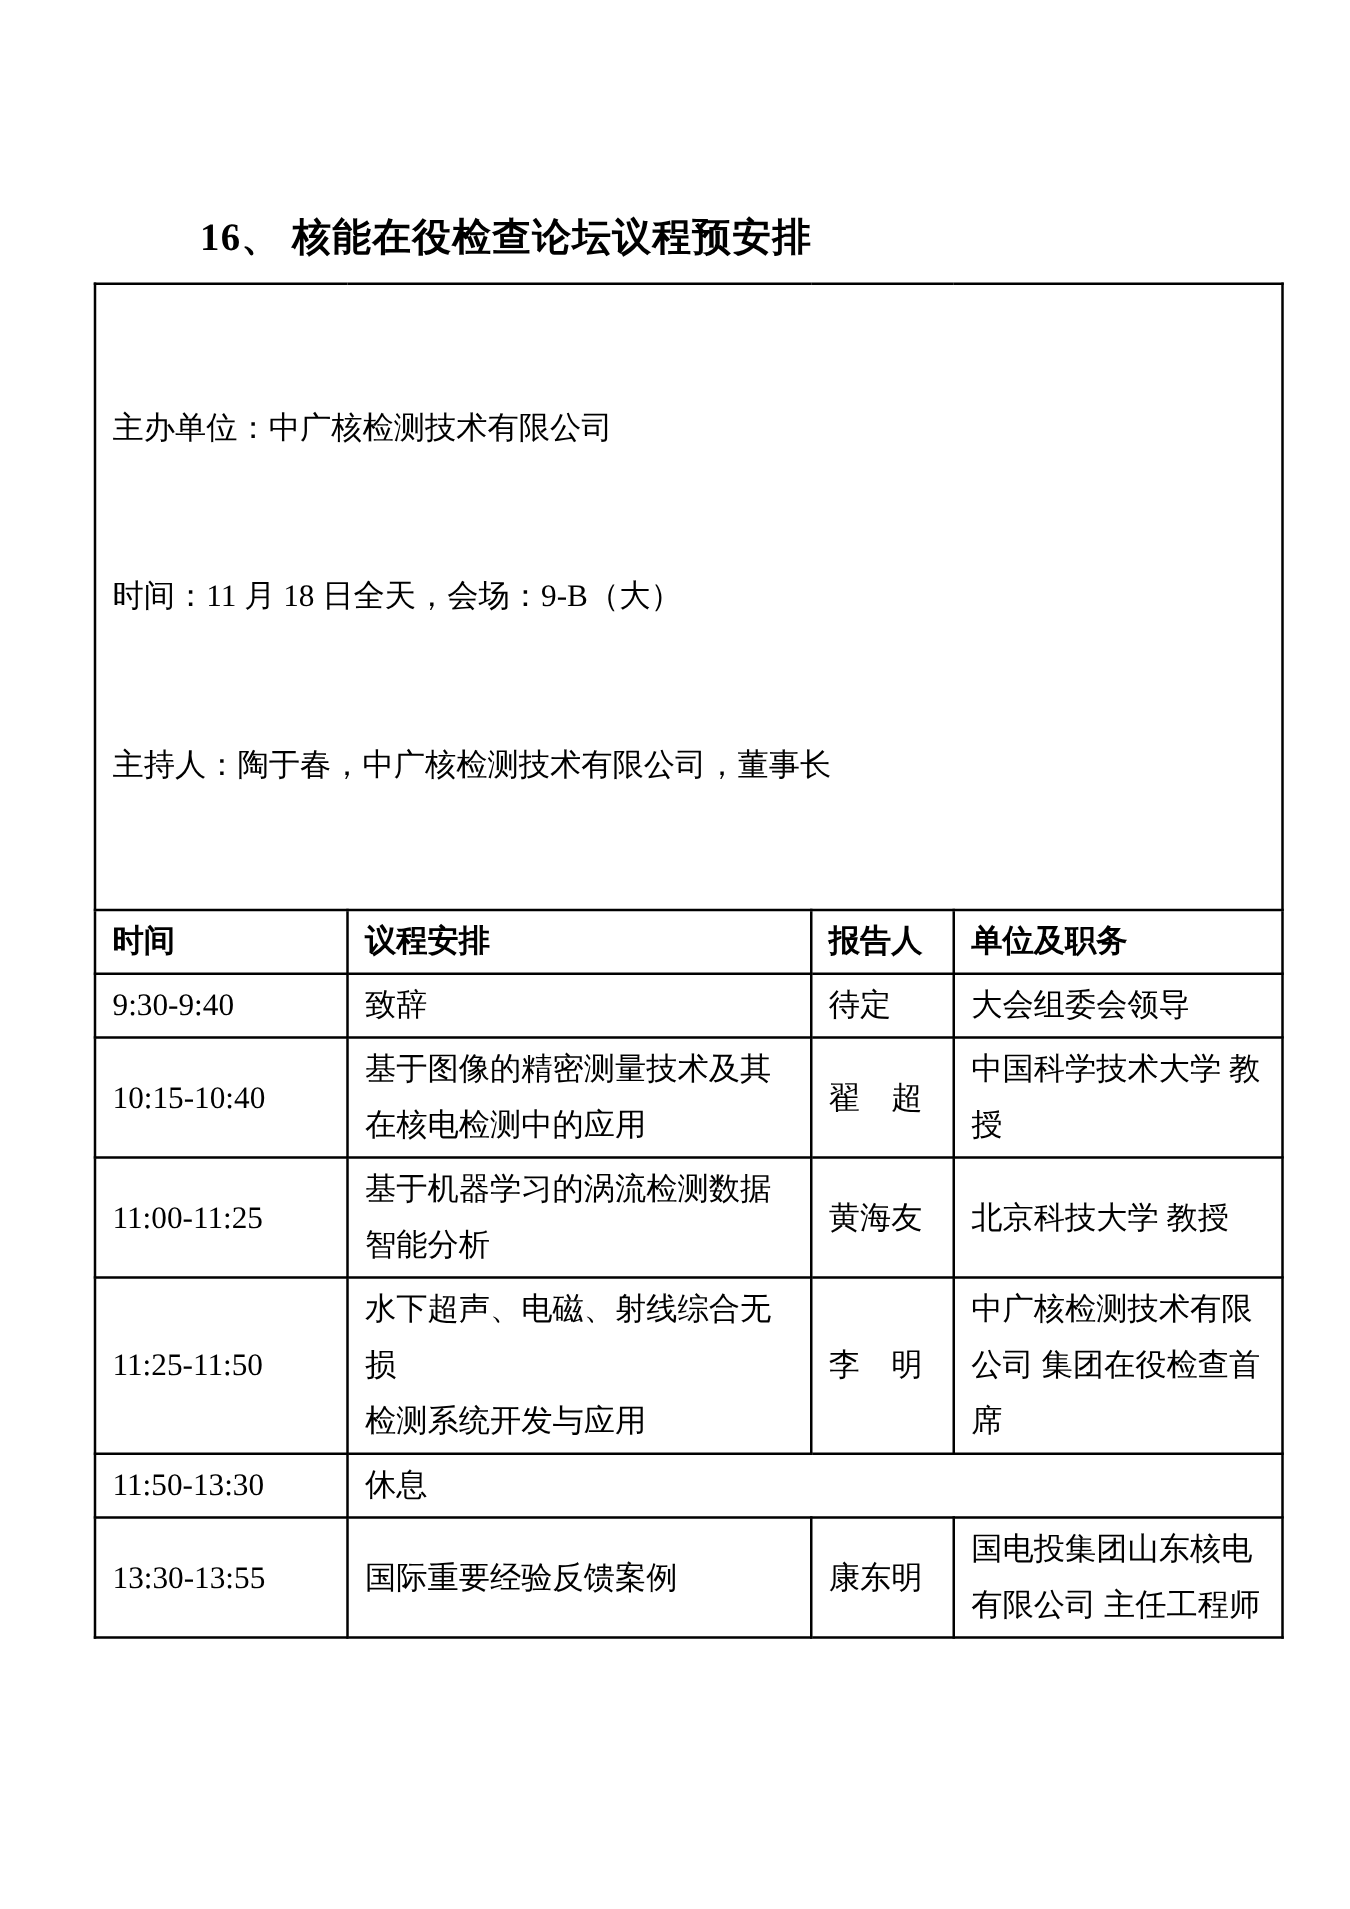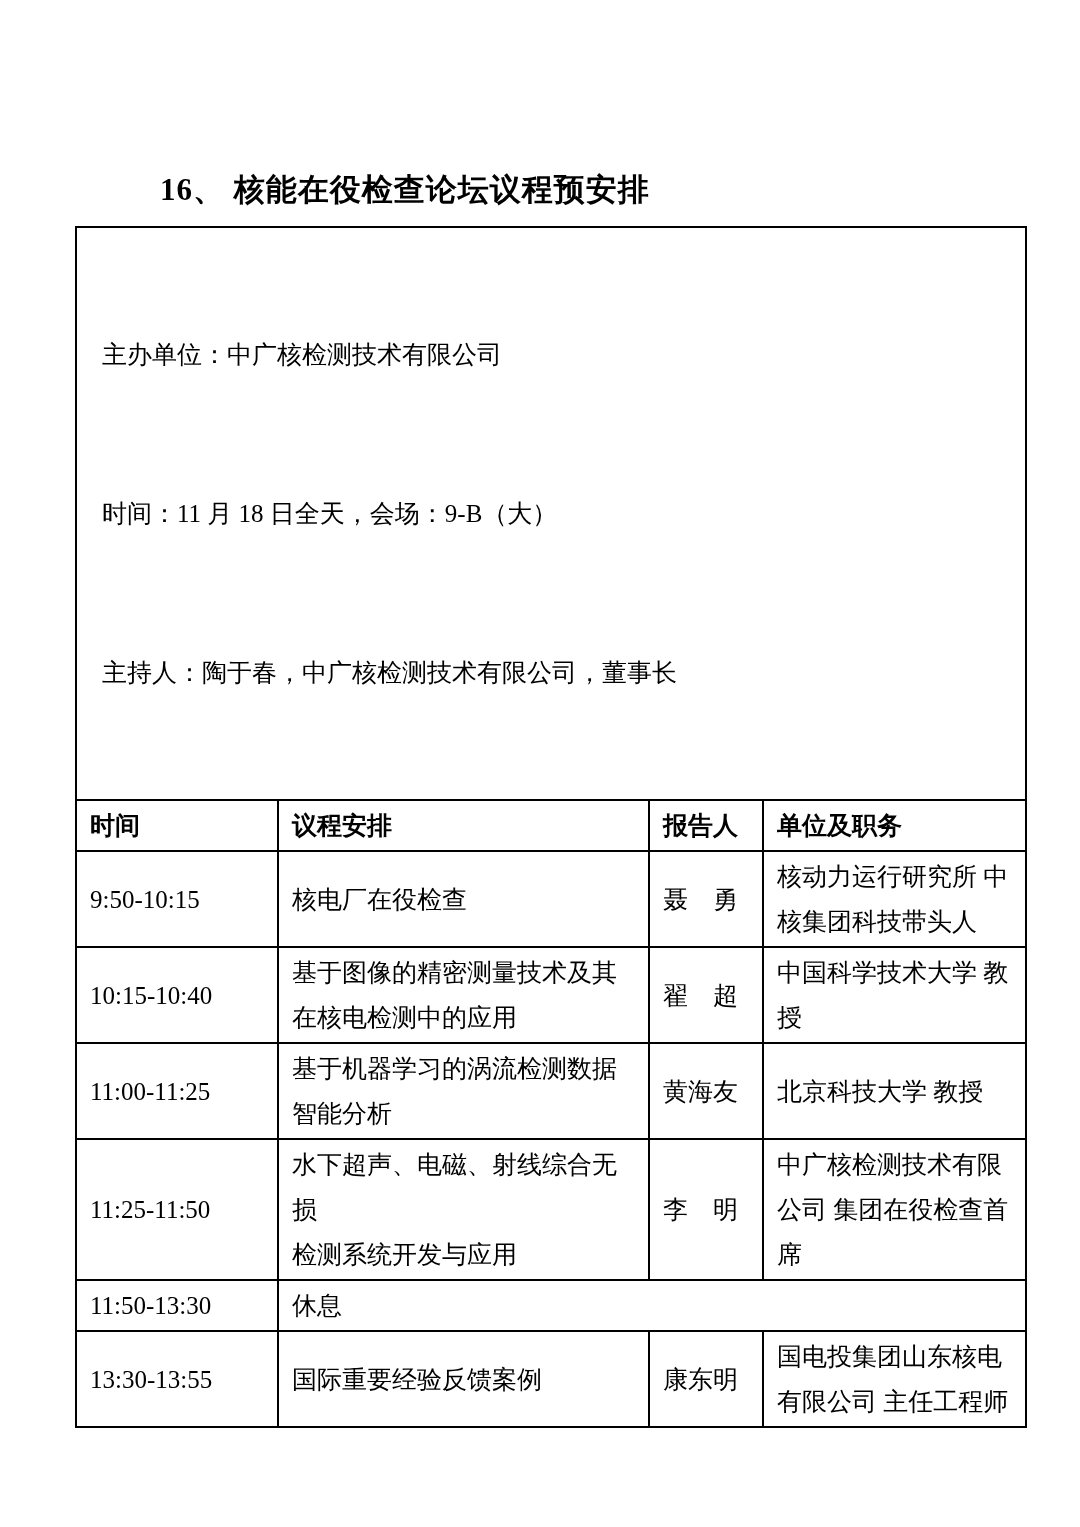--- a/index.html
+++ b/index.html
@@ -42,21 +42,21 @@
   table.agenda th {
     font-weight: bold;
   }
   .info-cell {
     font-weight: bold;
     font-size: 26px;
     line-height: 46px;
     padding: 0 8px 0 12px;
     height: 138px;
   }
-  .info-cell p { margin: 12px; }
+  .info-cell p { margin: 0; }
   .hdr-row   { height: 50px; }
   .rh-s      { height: 46px; }
   .rh-m      { height: 92px; }
   .rh-l      { height: 135px; }
   .break-row td { font-weight: bold; }
   .break-label { text-align: center; }
   .time-cell { padding-left: 11px; border-radius: 10px; }
 </style>
 </head>
 <body>
@@ -80,29 +80,28 @@
     </td>
   </tr>
 
   <tr class="hdr-row">
     <th class="time-cell">时间</th>
     <th>议程安排</th>
     <th>报告人</th>
     <th>单位及职务</th>
   </tr>
 
+  <tr class="rh-s">
+    <td class="time-cell">9:30-9:40</td>
+    <td>致辞</td>
+    <td>待定</td>
+    <td>大会组委会领导</td>
+  </tr>
 
 
-  <tr class="rh-m">
-    <td class="time-cell">9:50-10:15</td>
-    <td>核电厂在役检查</td>
-    <td>聂　勇</td>
-    <td>核动力运行研究所 中
-核集团科技带头人</td>
-  </tr>
 
   <tr class="rh-m">
     <td class="time-cell">10:15-10:40</td>
     <td>基于图像的精密测量技术及其
 在核电检测中的应用</td>
     <td>翟　超</td>
     <td>中国科学技术大学 教
 授</td>
   </tr>
 

